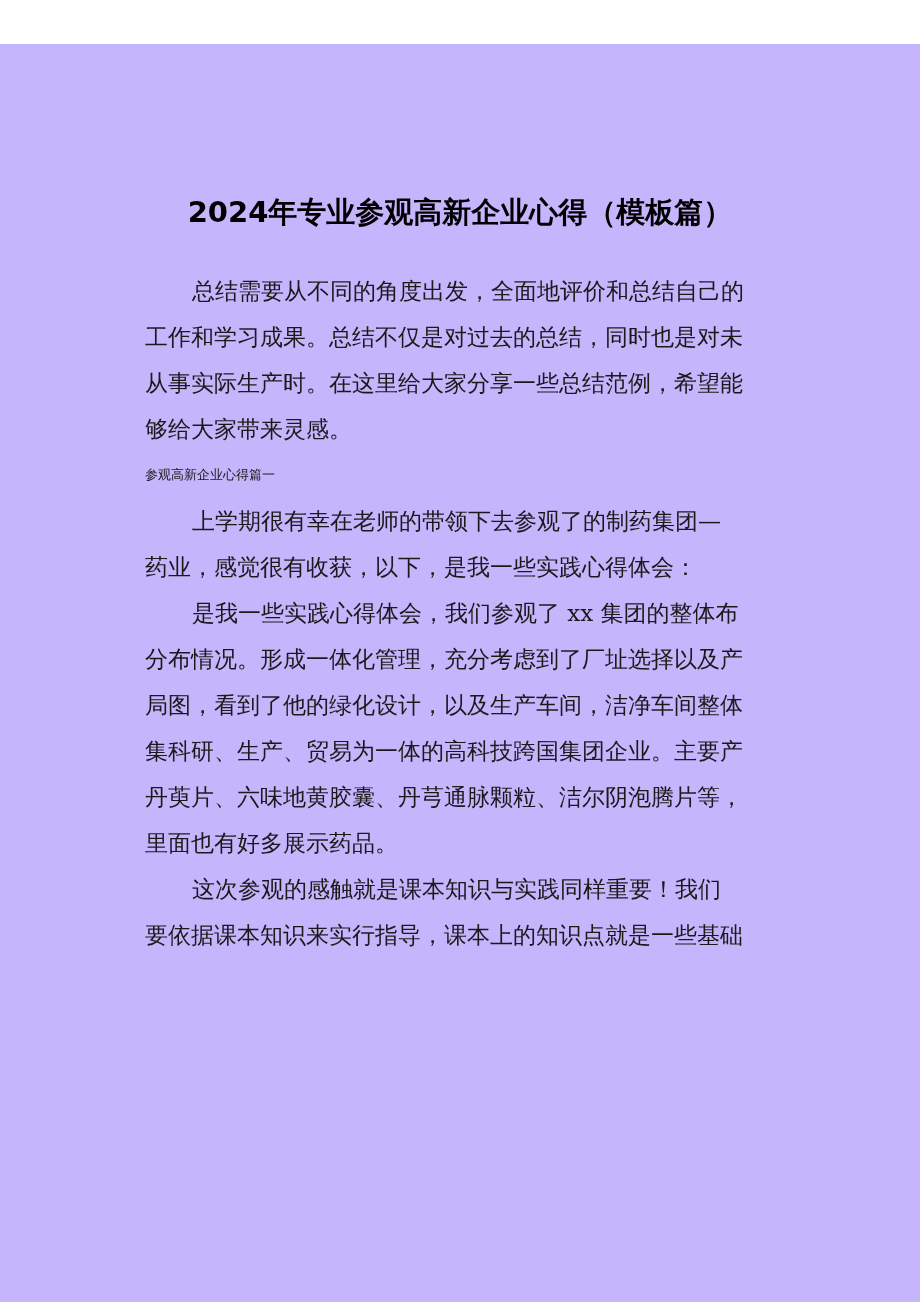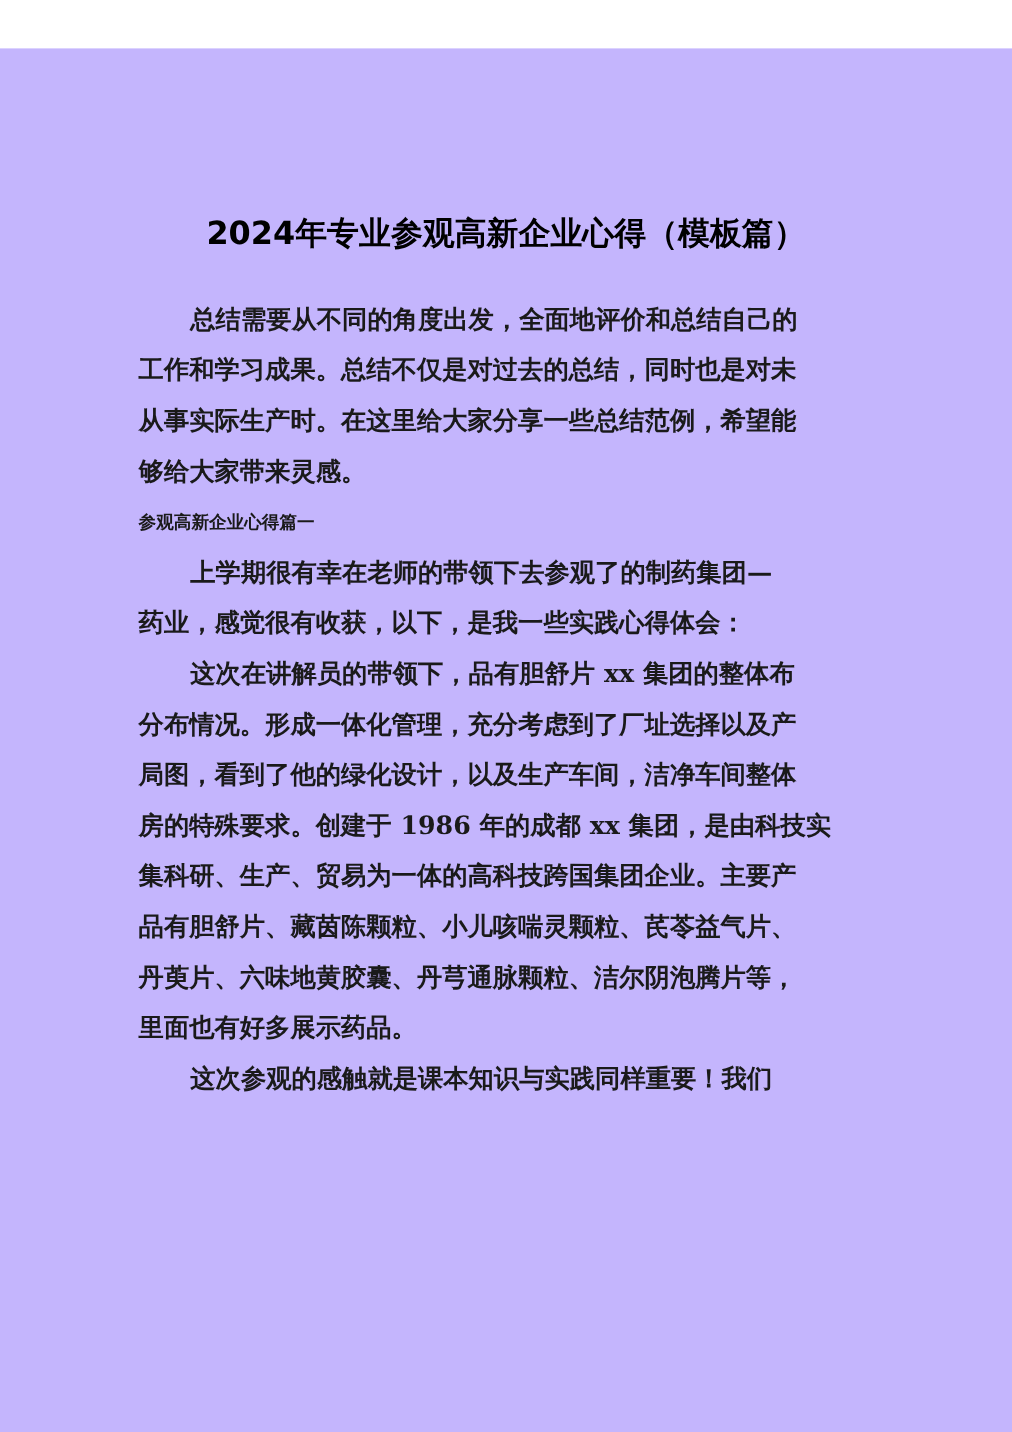--- a/index.html
+++ b/index.html
@@ -33,57 +33,55 @@
       font-family: "DejaVu Sans", "Liberation Sans", sans-serif;
       font-weight: bold;
       font-size: 29px;
       line-height: 40px;
       letter-spacing: 0px;
       color: #000000;
       white-space: nowrap;
     }
     .body-text {
       position: absolute;
-      left: 126px;
+      left: 145px;
       top: 224px;
       width: 660px;
-      font-weight: bold;
     }
     .line {
       height: 46px;
       line-height: 46px;
       font-size: 23px;
       white-space: nowrap;
       overflow: visible;
       color: #1a1a1a;
     }
     .indent {
       padding-left: 47px;
     }
     .heading-line {
-      font-size: 16px;
+      font-size: 13px;
     }
   </style>
 </head>
 <body>
 
 <div class="page">
   <div class="title">2024年专业参观高新企业心得（模板篇）</div>
 
   <div class="body-text">
     <div class="line indent">总结需要从不同的角度出发，全面地评价和总结自己的</div>
     <div class="line">工作和学习成果。总结不仅是对过去的总结，同时也是对未</div>
     <div class="line">从事实际生产时。在这里给大家分享一些总结范例，希望能</div>
     <div class="line">够给大家带来灵感。</div>
     <div class="line heading-line">参观高新企业心得篇一</div>
     <div class="line indent">上学期很有幸在老师的带领下去参观了的制药集团—</div>
     <div class="line">药业，感觉很有收获，以下，是我一些实践心得体会：</div>
-    <div class="line indent">这次在讲解员的带领下，品有胆舒片 xx 集团的整体布</div>
+    <div class="line indent">是我一些实践心得体会，我们参观了 xx 集团的整体布</div>
     <div class="line">分布情况。形成一体化管理，充分考虑到了厂址选择以及产</div>
     <div class="line">局图，看到了他的绿化设计，以及生产车间，洁净车间整体</div>
-    <div class="line">房的特殊要求。创建于 1986 年的成都 xx 集团，是由科技实</div>
     <div class="line">集科研、生产、贸易为一体的高科技跨国集团企业。主要产</div>
-    <div class="line">品有胆舒片、藏茵陈颗粒、小儿咳喘灵颗粒、芪苓益气片、</div>
     <div class="line">丹萸片、六味地黄胶囊、丹芎通脉颗粒、洁尔阴泡腾片等，</div>
     <div class="line">里面也有好多展示药品。</div>
     <div class="line indent">这次参观的感触就是课本知识与实践同样重要！我们</div>
+    <div class="line">要依据课本知识来实行指导，课本上的知识点就是一些基础</div>
   </div>
 </div>
 
 </body></html>

